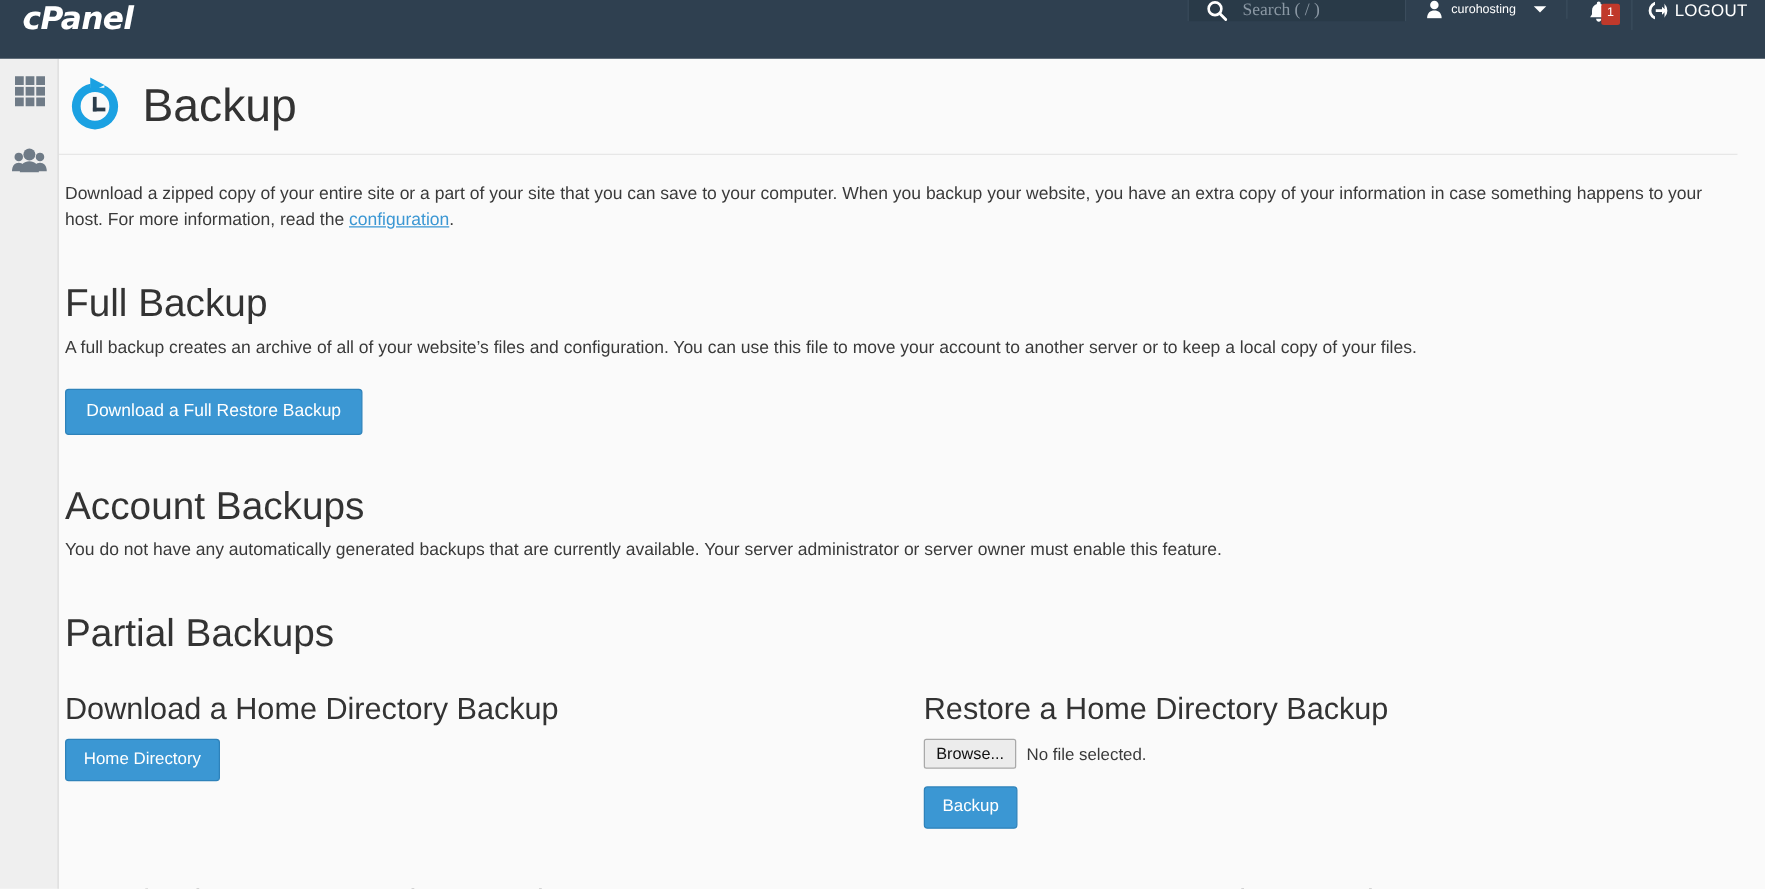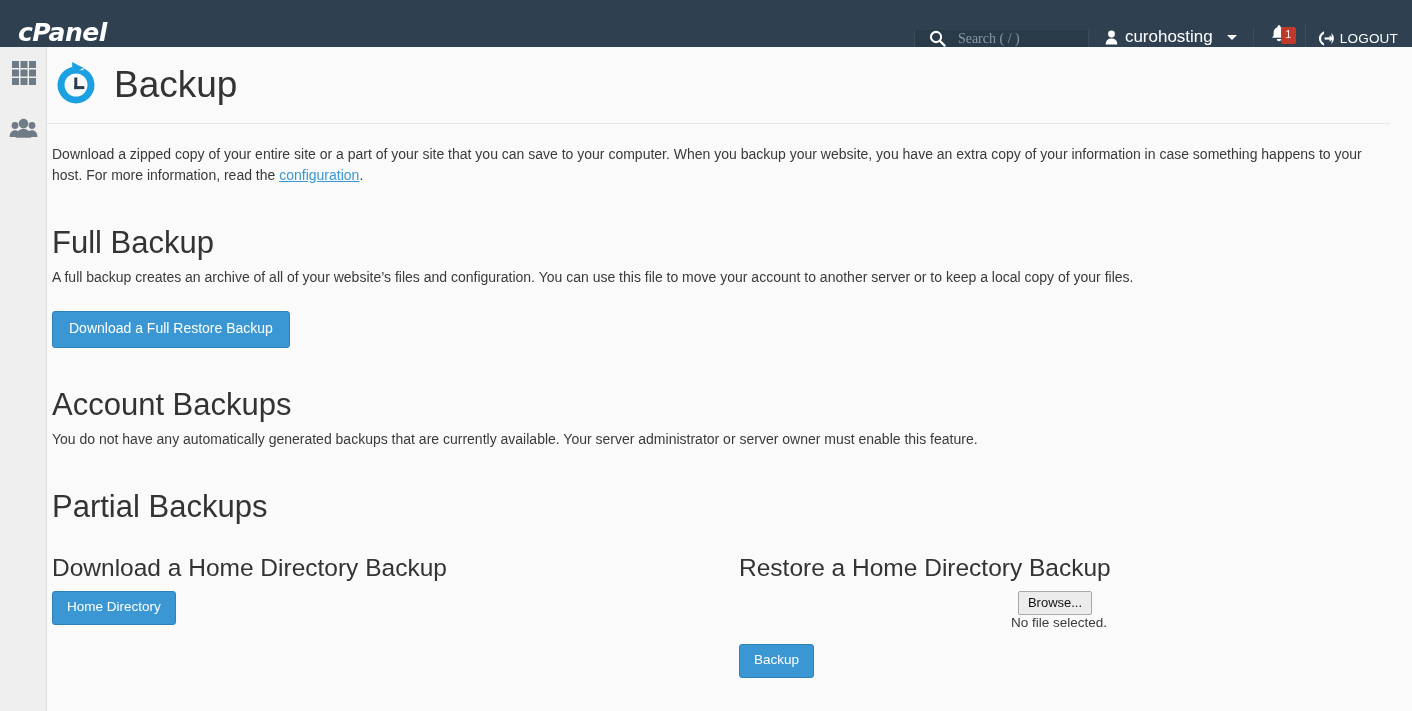--- a/index.html
+++ b/index.html
@@ -10,21 +10,21 @@
     overflow: hidden;
     background: #fafafa;
     font-family: "Liberation Sans", sans-serif;
   }
 
   
   .topbar {
     position: absolute; top: 0; left: 0;
     width: 1412px; height: 47px;
     background: #2f4050;
-    display: flex; align-items: flex-end;
+    display: flex; align-items: flex-start;
     z-index: 40;
   }
   .brand {
     width: 160px; display: flex; align-items: center;
     padding-left: 18px;
   }
   .brand-text {
     color: #ffffff;
     font-size: 25px;
     font-weight: bold;
@@ -50,21 +50,21 @@
     font-size: 14px;
     font-family: Liberation Serif, serif;
     width: 120px;
     padding: 0;
   }
   .search-input::placeholder { color: #8b98a4; opacity: 1; }
 
   .user-menu {
     display: flex; align-items: center;
     padding: 0 16px 0 16px;
-    color: #ffffff; font-size: 17px;
+    color: #ffffff; font-size: 10px;
     border-right: 1px solid #3b4c5c;
     cursor: pointer;
   }
   .user-icon { margin-right: 7px; display: flex; }
   .caret-down {
     width: 0; height: 0;
     border-left: 5px solid transparent;
     border-right: 5px solid transparent;
     border-top: 5px solid #ffffff;
     margin-left: 14px;
@@ -198,21 +198,20 @@
     color: #333333;
     margin: 0 0 9px 0;
     line-height: 1.2;
   }
 
   .file-row {
     display: flex; align-items: center;
     font-size: 13.5px;
     color: #3a3a3a;
     margin-bottom: 14px;
-    flex-direction: column;
   }
   .browse-btn {
     background: #ececec;
     border: 1px solid #a9a9a9;
     border-radius: 2px;
     font-size: 13px;
     color: #111111;
     padding: 3px 9px 4px 9px;
     margin-right: 8px;
     cursor: pointer;

